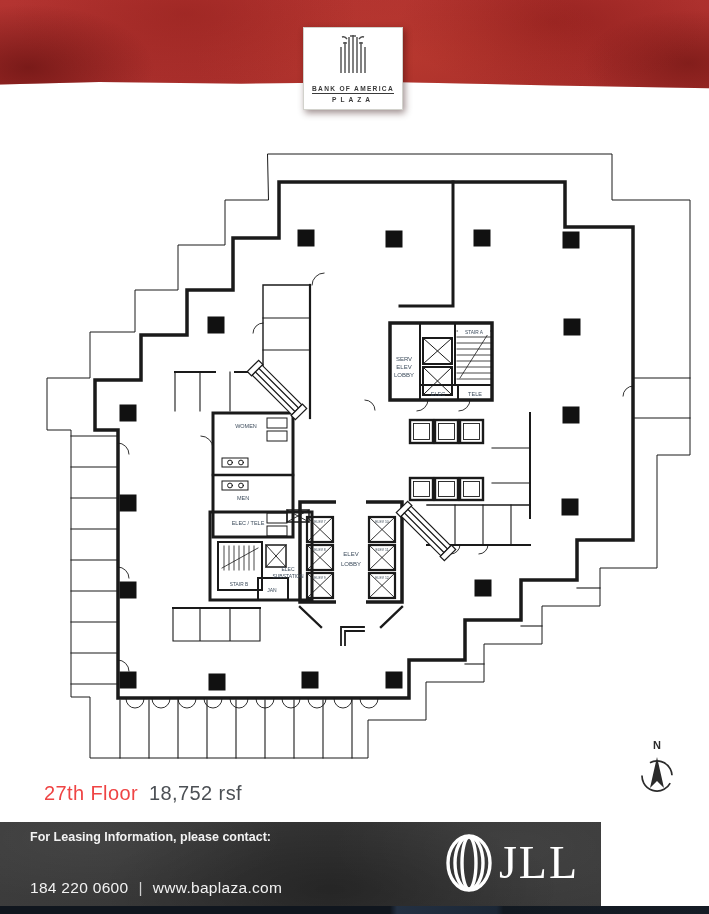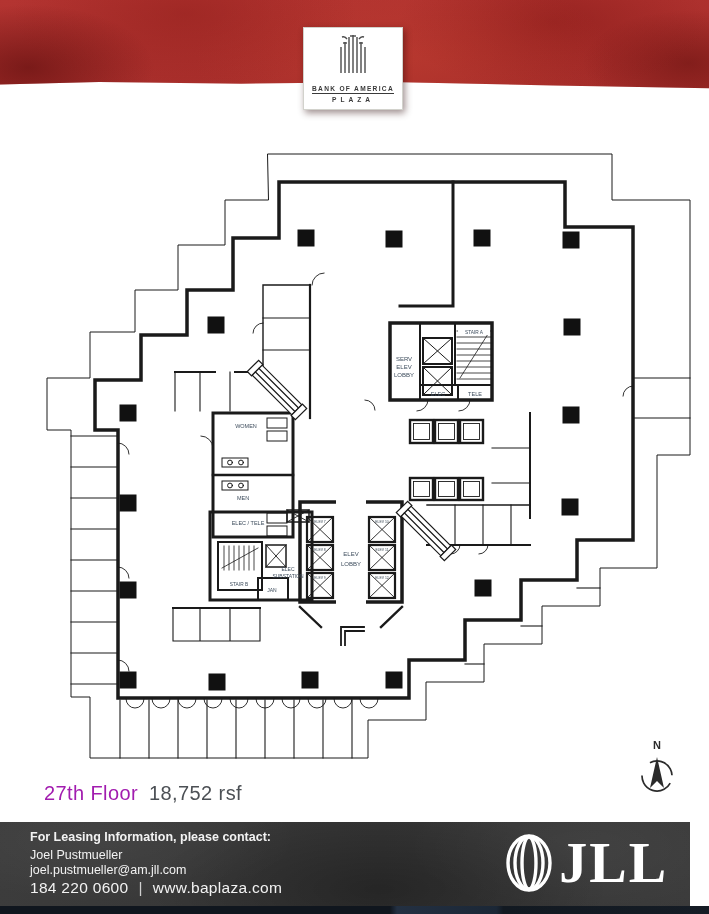--- a/index.html
+++ b/index.html
@@ -17,38 +17,38 @@
     clip-path:polygon(0 0,100% 0,100% 98%,78% 95%,55% 91%,34% 93%,14% 91%,0 94%);}
   .logo-card{position:absolute;left:303px;top:27px;width:98px;height:81px;background:#fff;
     border:1px solid #d2d2cc;box-shadow:2px 3px 7px rgba(40,5,5,.45);text-align:center;}
   .logo-card .bldg{margin-top:5px;}
   .logo-name{font-size:6.6px;letter-spacing:1.3px;color:#3a3a3a;font-weight:bold;
     border-bottom:1px solid #3a3a3a;display:inline-block;padding-bottom:1px;margin-top:1px;}
   .logo-sub{font-size:6.6px;letter-spacing:4px;color:#3a3a3a;font-weight:bold;margin-top:1px;}
   
   .plan{position:absolute;left:0;top:118px;}
   .floor-line{position:absolute;left:44px;top:782px;font-size:20px;letter-spacing:.4px;}
-  .floor-line .fl{color:#a21caf;}
+  .floor-line .fl{color:#ef4444;}
   .floor-line .ar{color:#4c5055;margin-left:11px;}
   .compass{position:absolute;left:633px;top:736px;}
   
-  .footer{position:absolute;left:0;top:822px;width:690px;height:84px;color:#f2f2f2;
+  .footer{position:absolute;left:0;top:822px;width:601px;height:84px;color:#f2f2f2;
     background:
       radial-gradient(280px 90px at 15% 20%, rgba(255,255,255,.05), transparent 70%),
       radial-gradient(320px 110px at 55% 80%, rgba(0,0,0,.28), transparent 72%),
       radial-gradient(260px 100px at 85% 30%, rgba(255,255,255,.045), transparent 70%),
       linear-gradient(92deg,#3c3c3c,#343434 55%,#3b3b3b);}
   .footer .head{position:absolute;left:30px;top:8px;font-size:12.5px;font-weight:bold;}
   .contact{position:absolute;top:26px;font-size:12.5px;line-height:14px;}
   .contact.c1{left:30px;} .contact.c2{left:200px;}
   .contact .em{display:block;margin-top:1px;}
   .phoneline{position:absolute;left:30px;top:57px;font-size:15.5px;letter-spacing:.3px;}
   .phoneline .sep{margin:0 10px;color:#cfcfcf;}
   .jll{position:absolute;right:22px;top:11px;display:flex;align-items:center;}
-  .jll .word{font-family:"Liberation Serif", serif;font-weight:bold;font-size:56px;
+  .jll .word{font-family:"Liberation Serif", serif;font-weight:normal;font-size:46px;
     letter-spacing:2px;color:#fff;line-height:58px;margin-left:0;}
   .bottomstrip{position:absolute;left:0;top:906px;width:709px;height:8px;
     background:linear-gradient(90deg,#10161e 0%,#10161e 55%,#233042 56%,#1b2736 70%,#121921 71%,#151c25 100%);}
   svg text{font-family:"Liberation Sans", sans-serif;}
 </style>
 </head>
 <body>
 
 <div class="page">
 
@@ -327,24 +327,20 @@
     <circle cx="24" cy="40" r="15" fill="none" stroke="#2b2b2b" stroke-width="1.7" stroke-dasharray="30 8 40 16" transform="rotate(-118 24 40)"></circle>
     <polygon points="24,21 31,52 24,45 17,52" fill="#2b2b2b"></polygon>
   </svg>
 
   <div class="floor-line">
     <span class="fl">27th Floor</span><span class="ar">18,752 rsf</span>
   </div>
 
   <div class="footer">
     <div class="head">For Leasing Information, please contact:</div>
-    <div class="contact c1">
-      <span>Joel Pustmueller</span>
-      <span class="em">joel.pustmueller@am.jll.com</span>
-    </div>
     <div class="phoneline">
       <span>184 220 0600</span><span class="sep">|</span><span>www.baplaza.com</span>
     </div>
     <div class="jll">
       <svg width="60" height="60" viewBox="0 0 60 60">
         <g fill="none" stroke="#ffffff" stroke-width="3.4">
           <ellipse cx="30" cy="30" rx="7" ry="26"></ellipse>
           <ellipse cx="30" cy="30" rx="14" ry="26.5"></ellipse>
           <ellipse cx="30" cy="30" rx="21" ry="27"></ellipse>
         </g>

